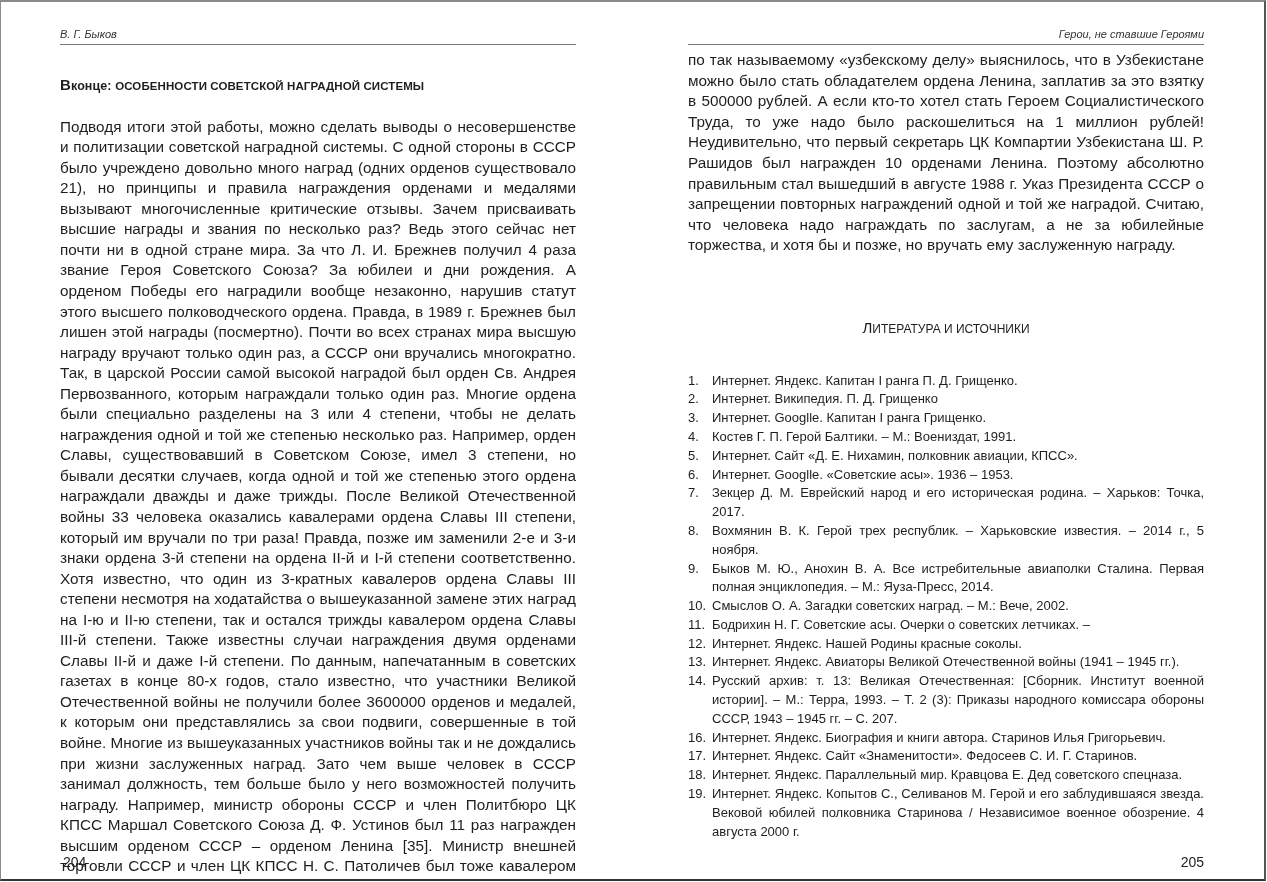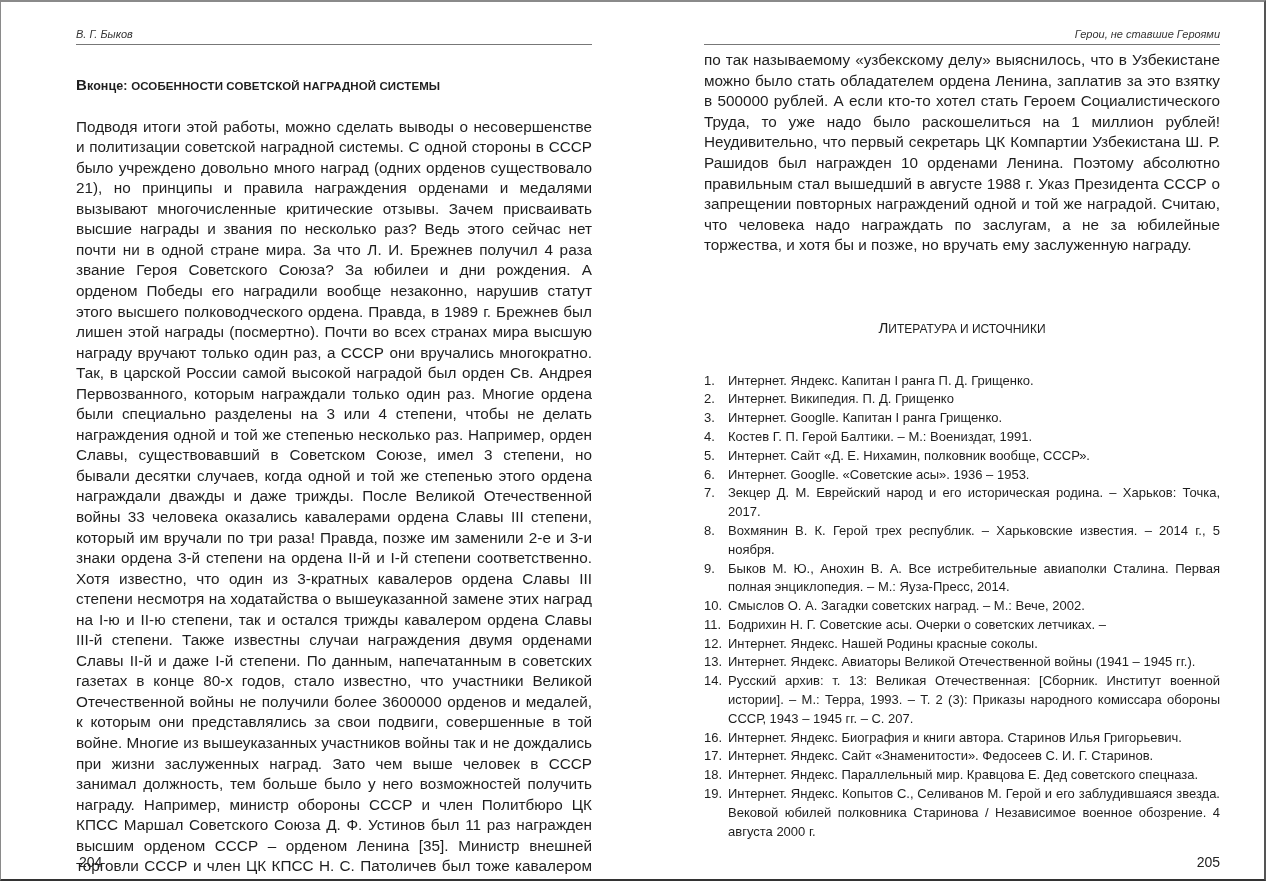--- a/index.html
+++ b/index.html
@@ -1,21 +1,21 @@
 <!DOCTYPE html>
 <html><head>
 <meta charset="utf-8">
 <style>
   html, body { margin: 0; padding: 0; background: #ffffff; }
   body { width: 1267px; height: 882px; position: relative; overflow: hidden;
          font-family: "Liberation Sans", sans-serif; color: #1e1e1e; }
   .frame { position: absolute; left: 0; top: 0; width: 1263px; height: 877px;
            border-top: 2px solid #8a8a8a; border-left: 1px solid #8a8a8a;
            border-right: 2px solid #555; border-bottom: 2px solid #333; }
-  .page { position: absolute; top: 0; height: 880px; margin-left: 16px; }
+  .page { position: absolute; top: 0; height: 880px; }
   .page.left { left: 60px; width: 516px; }
   .page.right { left: 688px; width: 516px; }
   .running-head { position: absolute; top: 28px; left: 0; right: 0; height: 15px;
                   font-size: 11px; font-style: italic; color: #333;
                   border-bottom: 1.5px solid #777; padding-bottom: 1px; }
   .running-head.r { text-align: right; }
   .body { position: absolute; top: 50px; left: 0; right: 0; font-size: 15.3px;
           line-height: 20.6px; text-align: justify; }
   .body p { margin: 0; }
   .section-title { font-weight: bold; font-size: 15px; margin: 25px 0 20px 0; letter-spacing: 0.1px; }
@@ -61,21 +61,21 @@
         <li>
           <span class="n">3.</span>
           <span class="t">Интернет. Googlle. Капитан I ранга Грищенко.</span>
         </li>
         <li>
           <span class="n">4.</span>
           <span class="t">Костев Г. П. Герой Балтики. – М.: Воениздат, 1991.</span>
         </li>
         <li>
           <span class="n">5.</span>
-          <span class="t">Интернет. Сайт «Д. Е. Нихамин, полковник вообще, СССР».</span>
+          <span class="t">Интернет. Сайт «Д. Е. Нихамин, полковник авиации, КПСС».</span>
         </li>
         <li>
           <span class="n">6.</span>
           <span class="t">Интернет. Googlle. «Советские асы». 1936 – 1953.</span>
         </li>
         <li>
           <span class="n">7.</span>
           <span class="t">Зекцер Д. М. Еврейский народ и его историческая родина. – Харьков: Точка, 2017.</span>
         </li>
         <li>

